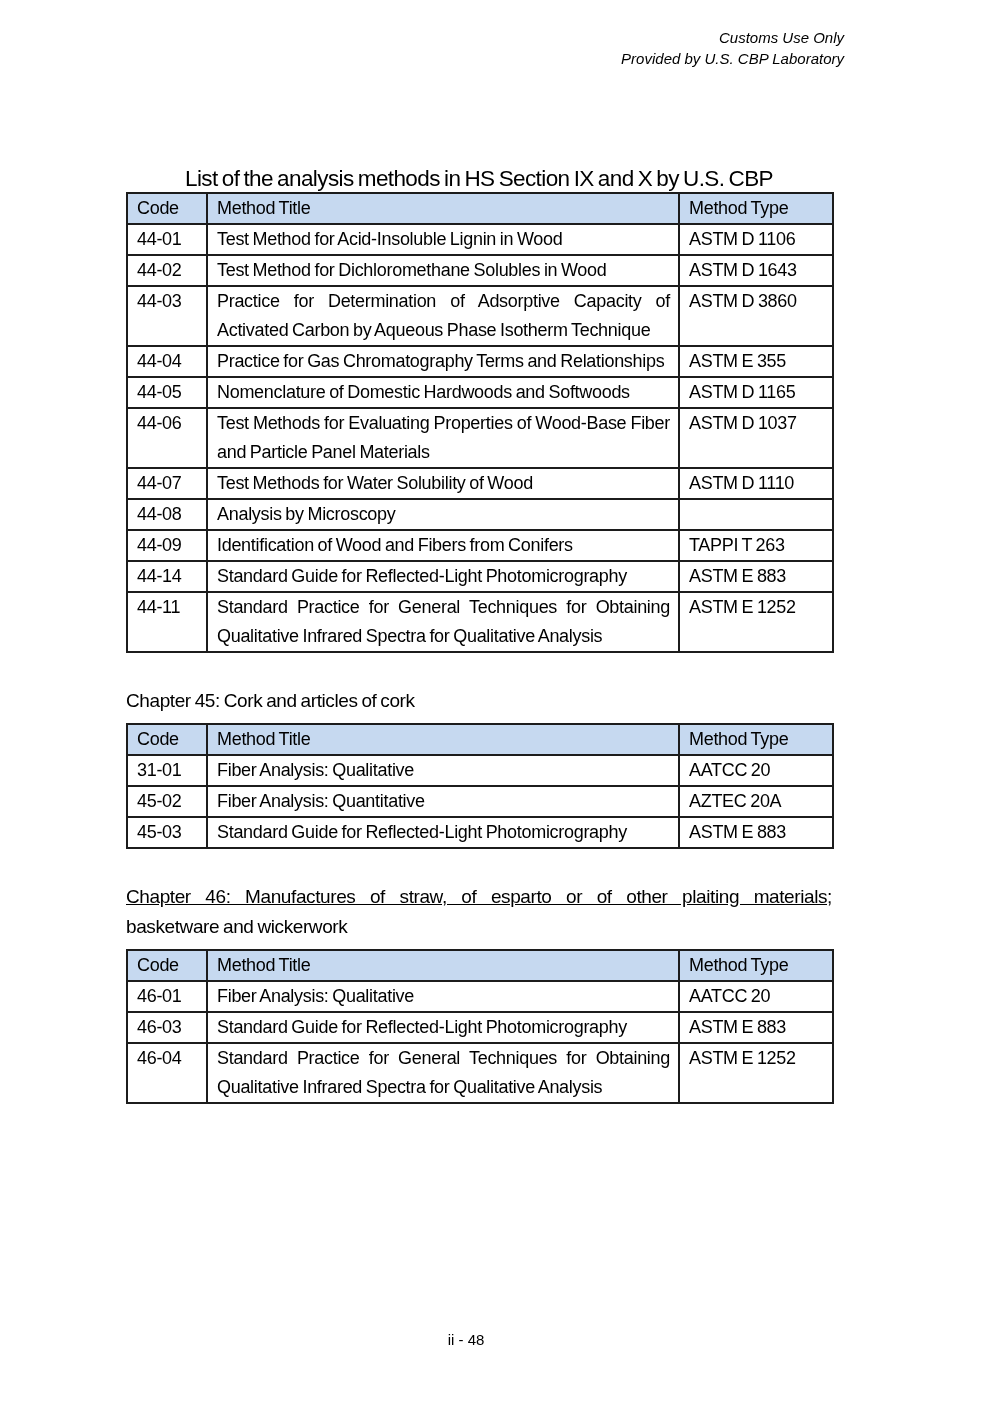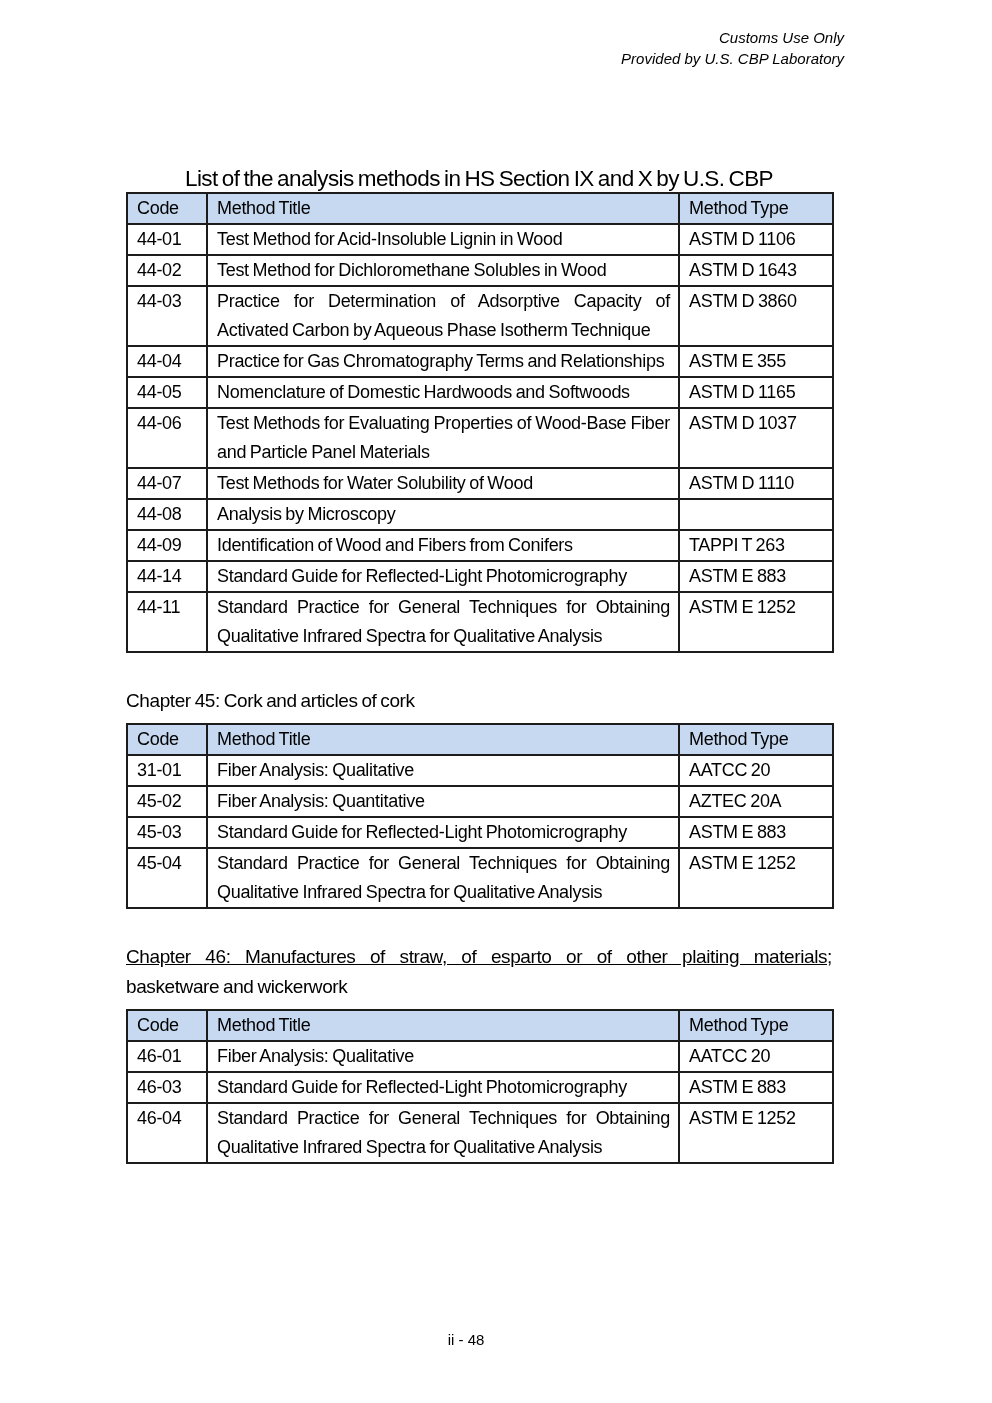--- a/index.html
+++ b/index.html
@@ -190,25 +190,20 @@
               </tr>
               <tr>
                 <td class="cell-code">45-02</td>
                 <td class="cell-title">Fiber Analysis: Quantitative</td>
                 <td class="cell-type">AZTEC 20A</td>
               </tr>
               <tr>
                 <td class="cell-code">45-03</td>
                 <td class="cell-title">Standard Guide for Reflected-Light Photomicrography</td>
                 <td class="cell-type">ASTM E 883</td>
-              </tr>
-              <tr>
-                <td class="cell-code">45-04</td>
-                <td class="cell-title">Standard Practice for General Techniques for Obtaining Qualitative Infrared Spectra for Qualitative Analysis</td>
-                <td class="cell-type">ASTM E 1252</td>
               </tr>
             </tbody>
           </table>
         </div>
         <div class="section">
           <div class="chapter-heading">
             <div class="justify-line">Chapter 46: Manufactures of straw, of esparto or of other plaiting materials;</div>
             <div>basketware and wickerwork</div>
           </div>
           <table class="methods">

